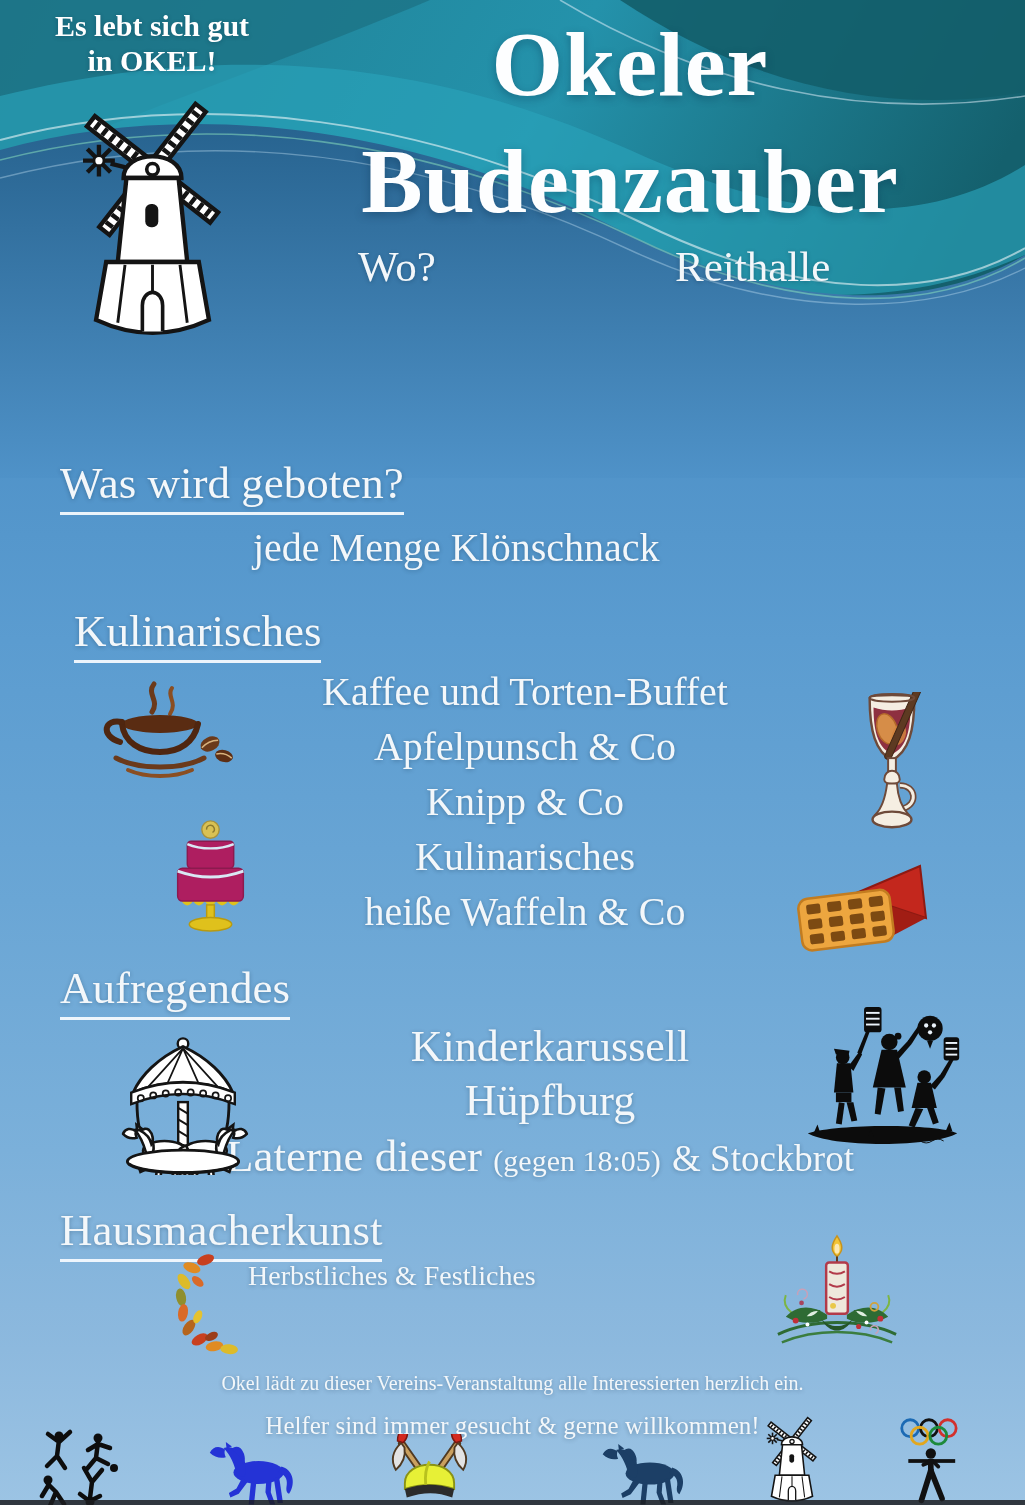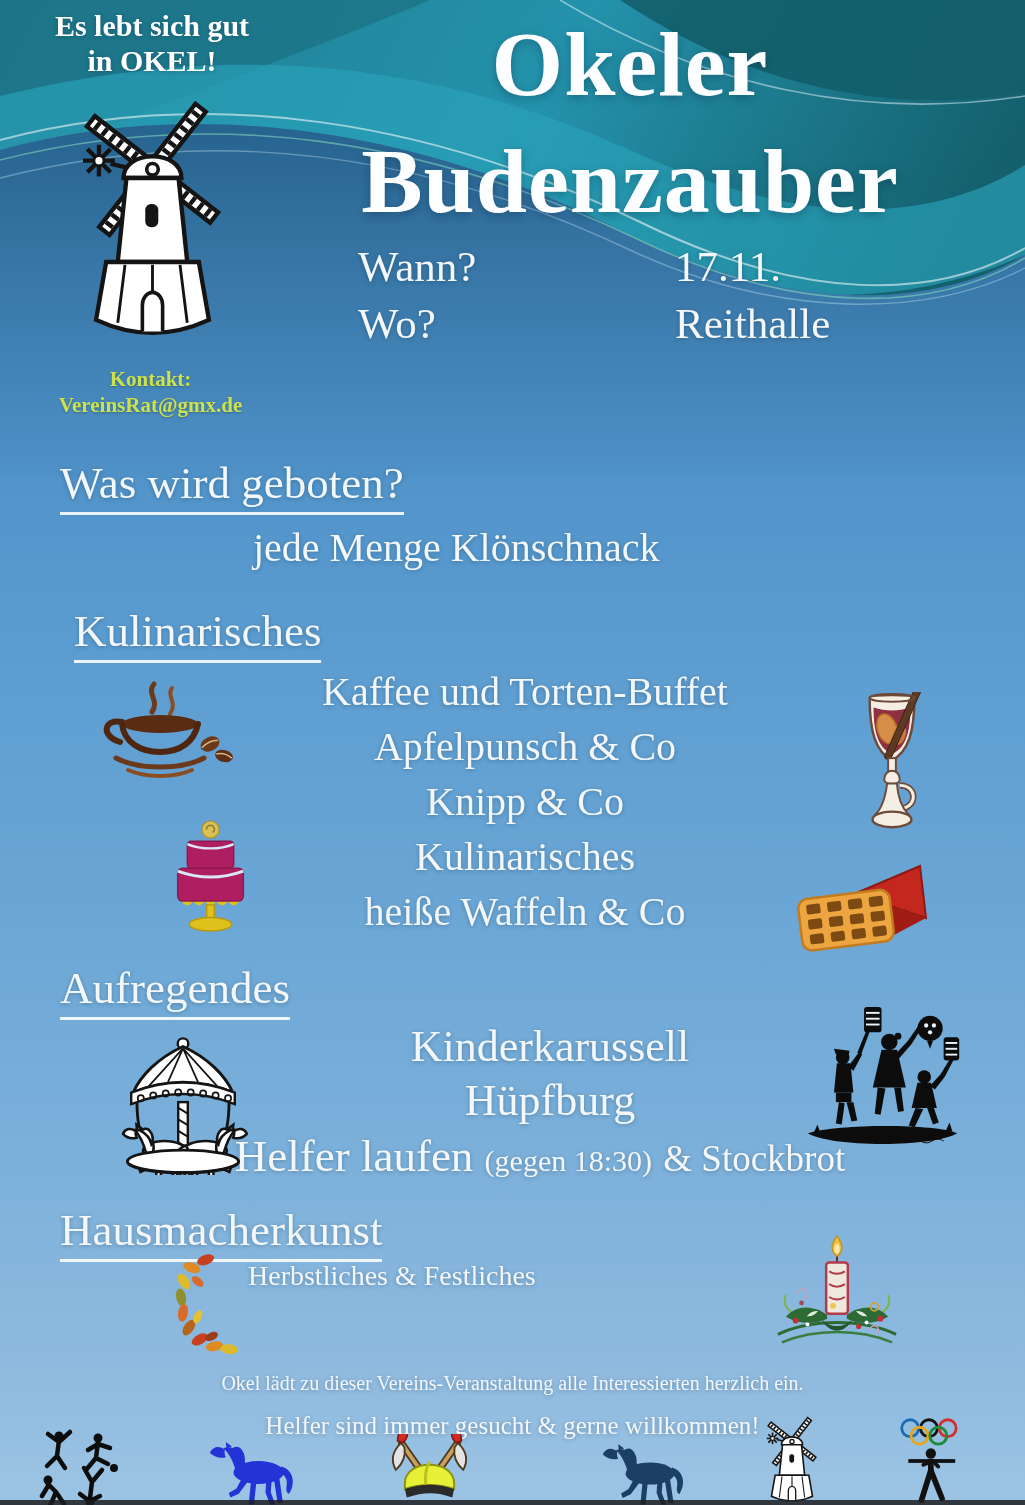--- a/index.html
+++ b/index.html
@@ -119,35 +119,27 @@
 
   <div class="abs tagline txt">
     <div>Es lebt sich gut</div>
     <div>in OKEL!</div>
   </div>
 
   <svg class="abs" style="left:70px;top:88px" width="165" height="264" viewBox="0 0 114 182">
     <use href="#windmill-shape"></use>
   </svg>
 
-  <div class="abs contact">
-    <div>Kontakt:</div>
-    <div>VereinsRat@gmx.de</div>
-  </div>
 
   <div class="abs title">
     <div>Okeler</div>
     <div>Budenzauber</div>
   </div>
 
   <div class="abs qa txt">
-    <div class="qa-row">
-      <span class="qa-label">Wann?</span>
-      <span>17.11.</span>
-    </div>
     <div class="qa-row">
       <span class="qa-label">Wo?</span>
       <span>Reithalle</span>
     </div>
   </div>
 
   <div class="abs txt" style="left:60px;top:458px">
     <span class="heading">Was wird geboten?</span>
   </div>
   <div class="abs big txt" style="left:253px;top:520px">jede Menge Klönschnack</div>
@@ -237,22 +229,22 @@
   </svg>
 
   <div class="abs txt" style="left:60px;top:963px">
     <span class="heading">Aufregendes</span>
   </div>
   <div class="abs centerlist txt" style="left:230px;top:1020px;width:640px;font-size:44px;line-height:54px">
     <div>Kinderkarussell</div>
     <div>Hüpfburg</div>
   </div>
   <div class="abs centerlist txt" style="left:130px;top:1130px;width:820px;font-size:45px">
-    <span>Helfer laufen</span>
-    <span class="lantern-note">(gegen 18:30)</span>
+    <span>Laterne dieser</span>
+    <span class="lantern-note">(gegen 18:05)</span>
     <span class="lantern-suffix">&amp; Stockbrot</span>
   </div>
 
   <svg class="abs" style="left:108px;top:1035px" width="150" height="140" viewBox="0 0 156 146">
     <circle cx="78" cy="9" r="5.5" fill="#fff" stroke="#141414" stroke-width="2.5"></circle>
     <path d="M78,12 C52,24 34,42 26,60 C60,46 96,46 130,60 C122,42 104,24 78,12 Z" fill="#fff" stroke="#141414" stroke-width="3"></path>
     <path d="M78,14 L40,56 M78,14 L62,50 M78,14 L94,50 M78,14 L116,56" stroke="#141414" stroke-width="1.8" fill="none"></path>
     <path d="M24,60 C60,46 96,46 132,60 L132,72 C96,58 60,58 24,72 Z" fill="#fff" stroke="#141414" stroke-width="2.5"></path>
     <g fill="none" stroke="#141414" stroke-width="1.8">
       <circle cx="34" cy="66" r="3.2"></circle>

